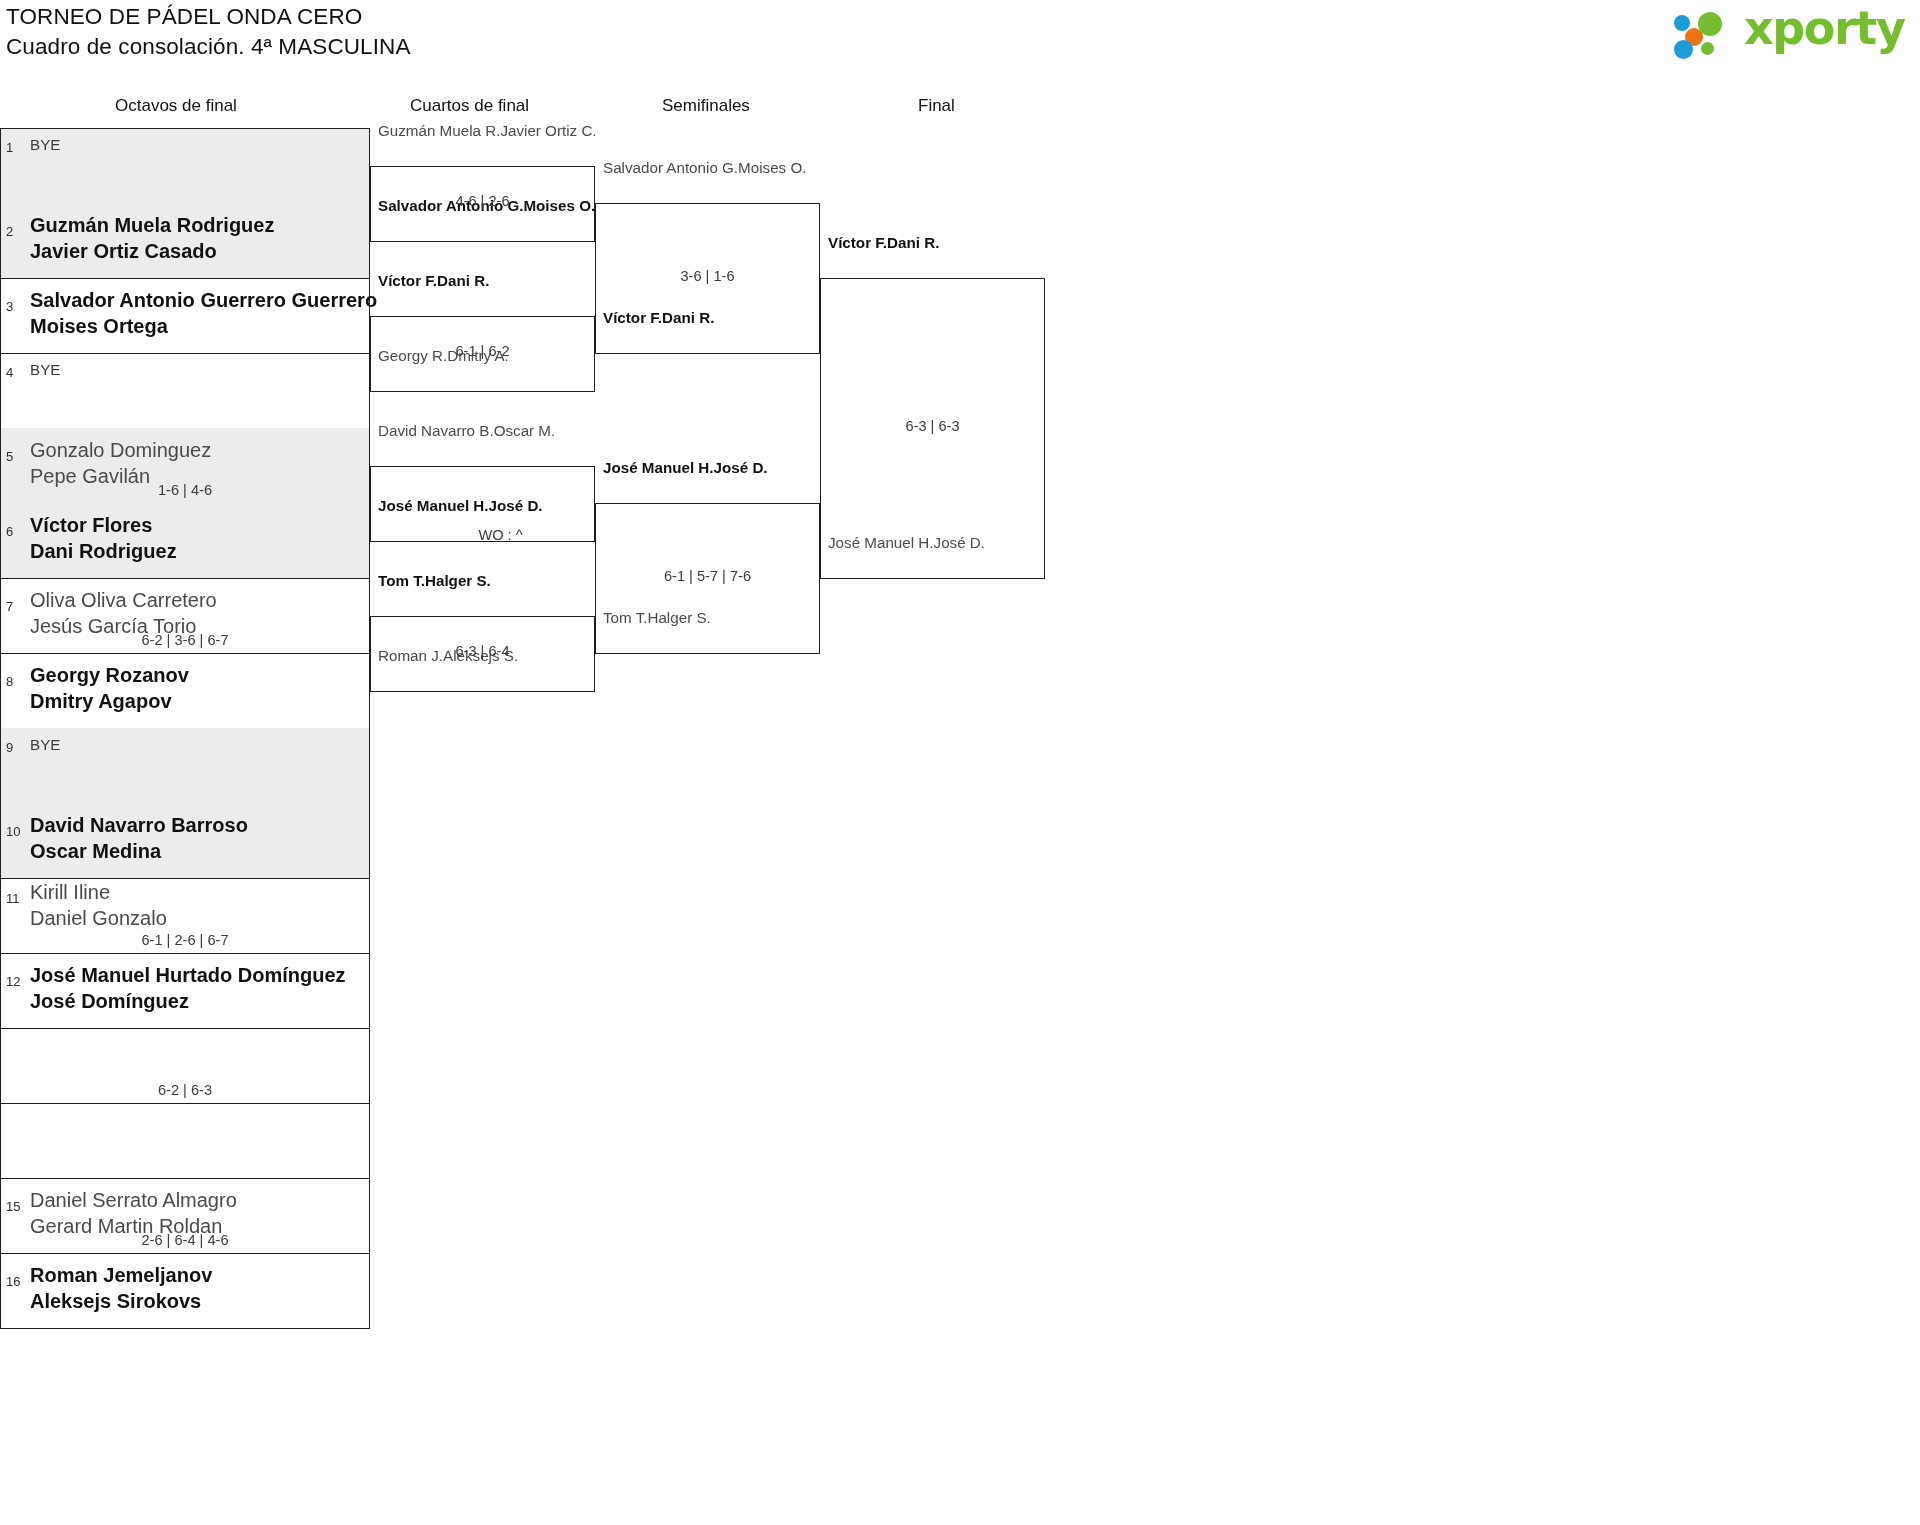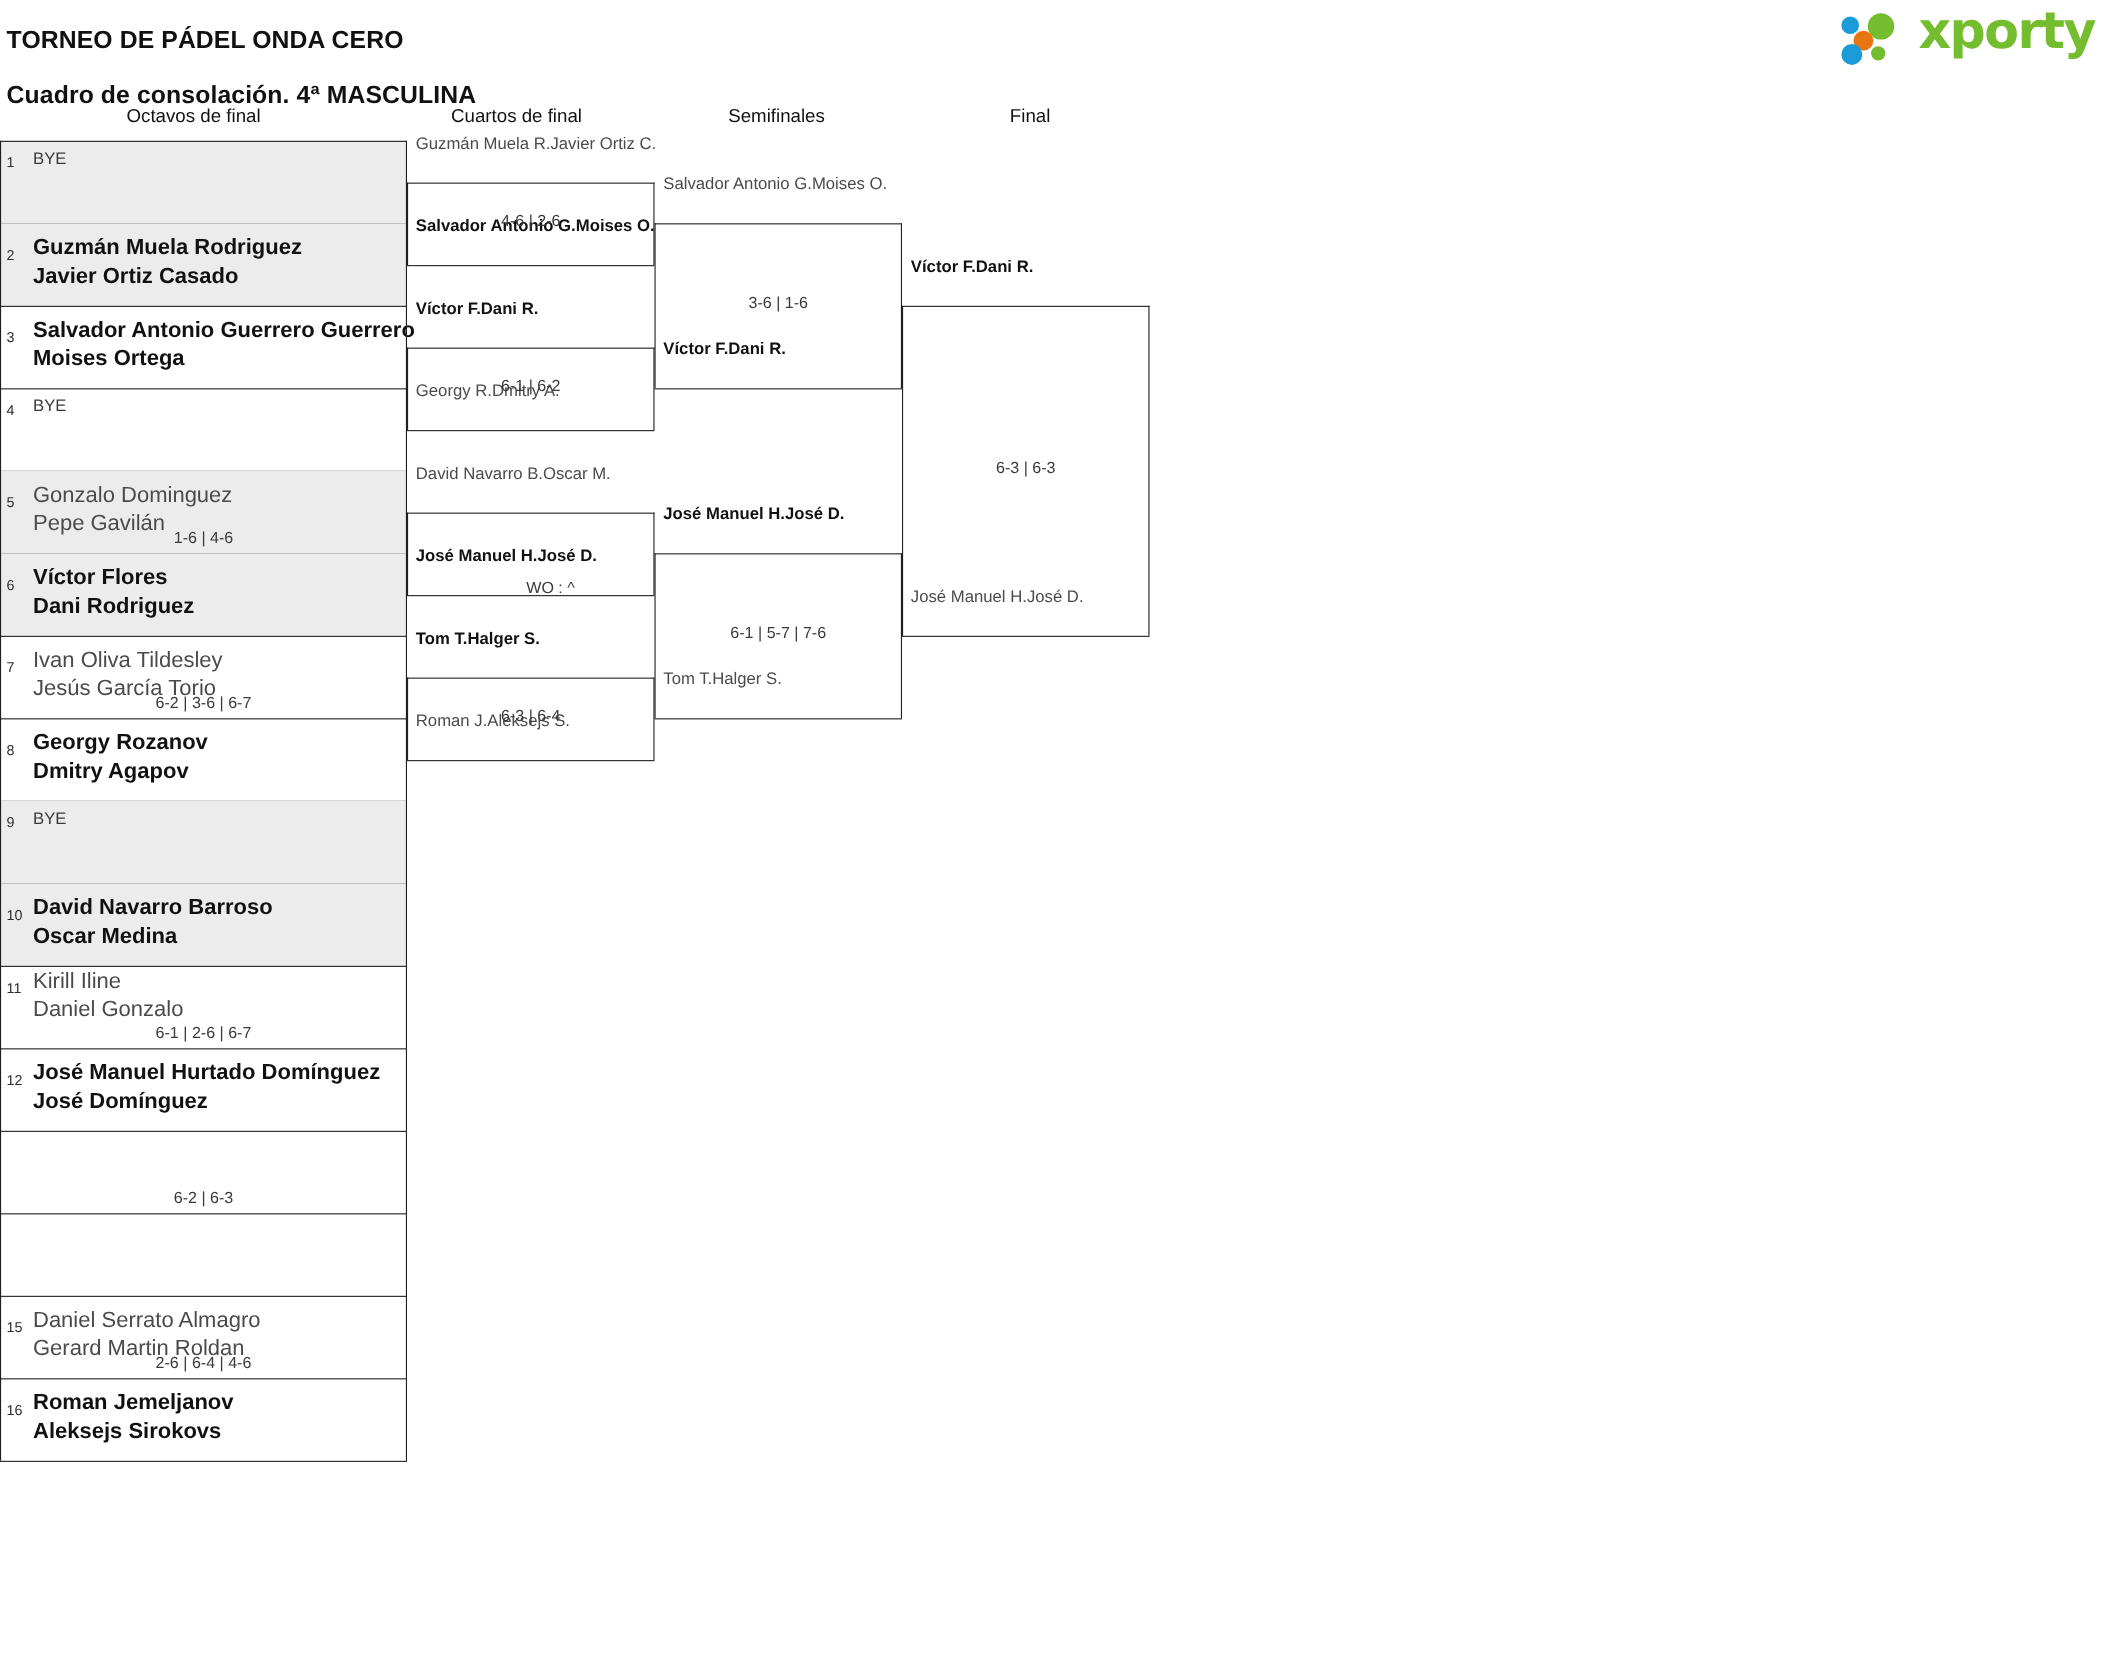--- a/index.html
+++ b/index.html
@@ -5,21 +5,21 @@
   html,body{margin:0;padding:0;}
   body{
     width:1920px;height:1525px;background:#fff;
     font-family:"Liberation Sans","DejaVu Sans",sans-serif;
     color:#1a1a1a;position:relative;overflow:hidden;
   }
   .page{position:relative;width:1920px;height:1525px;}
 
   
   .title-block{position:absolute;left:6px;top:2px;}
-  .title-line{font-size:22.5px;font-weight:bold;line-height:1.32;letter-spacing:.1px;color:#111;white-space:nowrap;margin-top:20px;}
+  .title-line{font-size:22.5px;font-weight:normal;line-height:1.32;letter-spacing:.1px;color:#111;white-space:nowrap;}
 
   .logo{position:absolute;right:18px;top:8px;width:228px;height:52px;}
   .logo-dots{position:absolute;left:0;top:4px;width:70px;height:46px;}
   .dot{position:absolute;border-radius:50%;}
   .logo-word{position:absolute;left:70px;top:-3px;font-size:46px;font-weight:bold;color:#74bd2f;letter-spacing:-1.4px;line-height:1;font-family:"DejaVu Sans",sans-serif;}
 
   
   .round-head{position:absolute;font-size:17px;color:#111;white-space:nowrap;}
 
   
@@ -112,21 +112,21 @@
         <div class="seedno" style="top: 22px;">6</div>
         <div class="names win" style="left: 30px; top: 10px;">
           <span class="ln">Víctor Flores</span>
           <span class="ln">Dani Rodriguez</span>
         </div>
       </div>
       <div class="edge h" style="left:0px;top:578px;width:370px;"></div>
       <div class="slot" style="left:0px;top:578px;width:370px;height:75px;">
         <div class="seedno" style="top: 22px;">7</div>
         <div class="names lose" style="left: 30px; top: 10px;">
-          <span class="ln">Ivan Oliva Tildesley</span>
+          <span class="ln">Oliva Oliva Carretero</span>
           <span class="ln">Jesús García Torio</span>
         </div>
       </div>
       <div class="edge h" style="left:0px;top:653px;width:370px;"></div>
       <div class="slot" style="left:0px;top:653px;width:370px;height:75px;">
         <div class="seedno" style="top: 22px;">8</div>
         <div class="names win" style="left: 30px; top: 10px;">
           <span class="ln">Georgy Rozanov</span>
           <span class="ln">Dmitry Agapov</span>
         </div>

